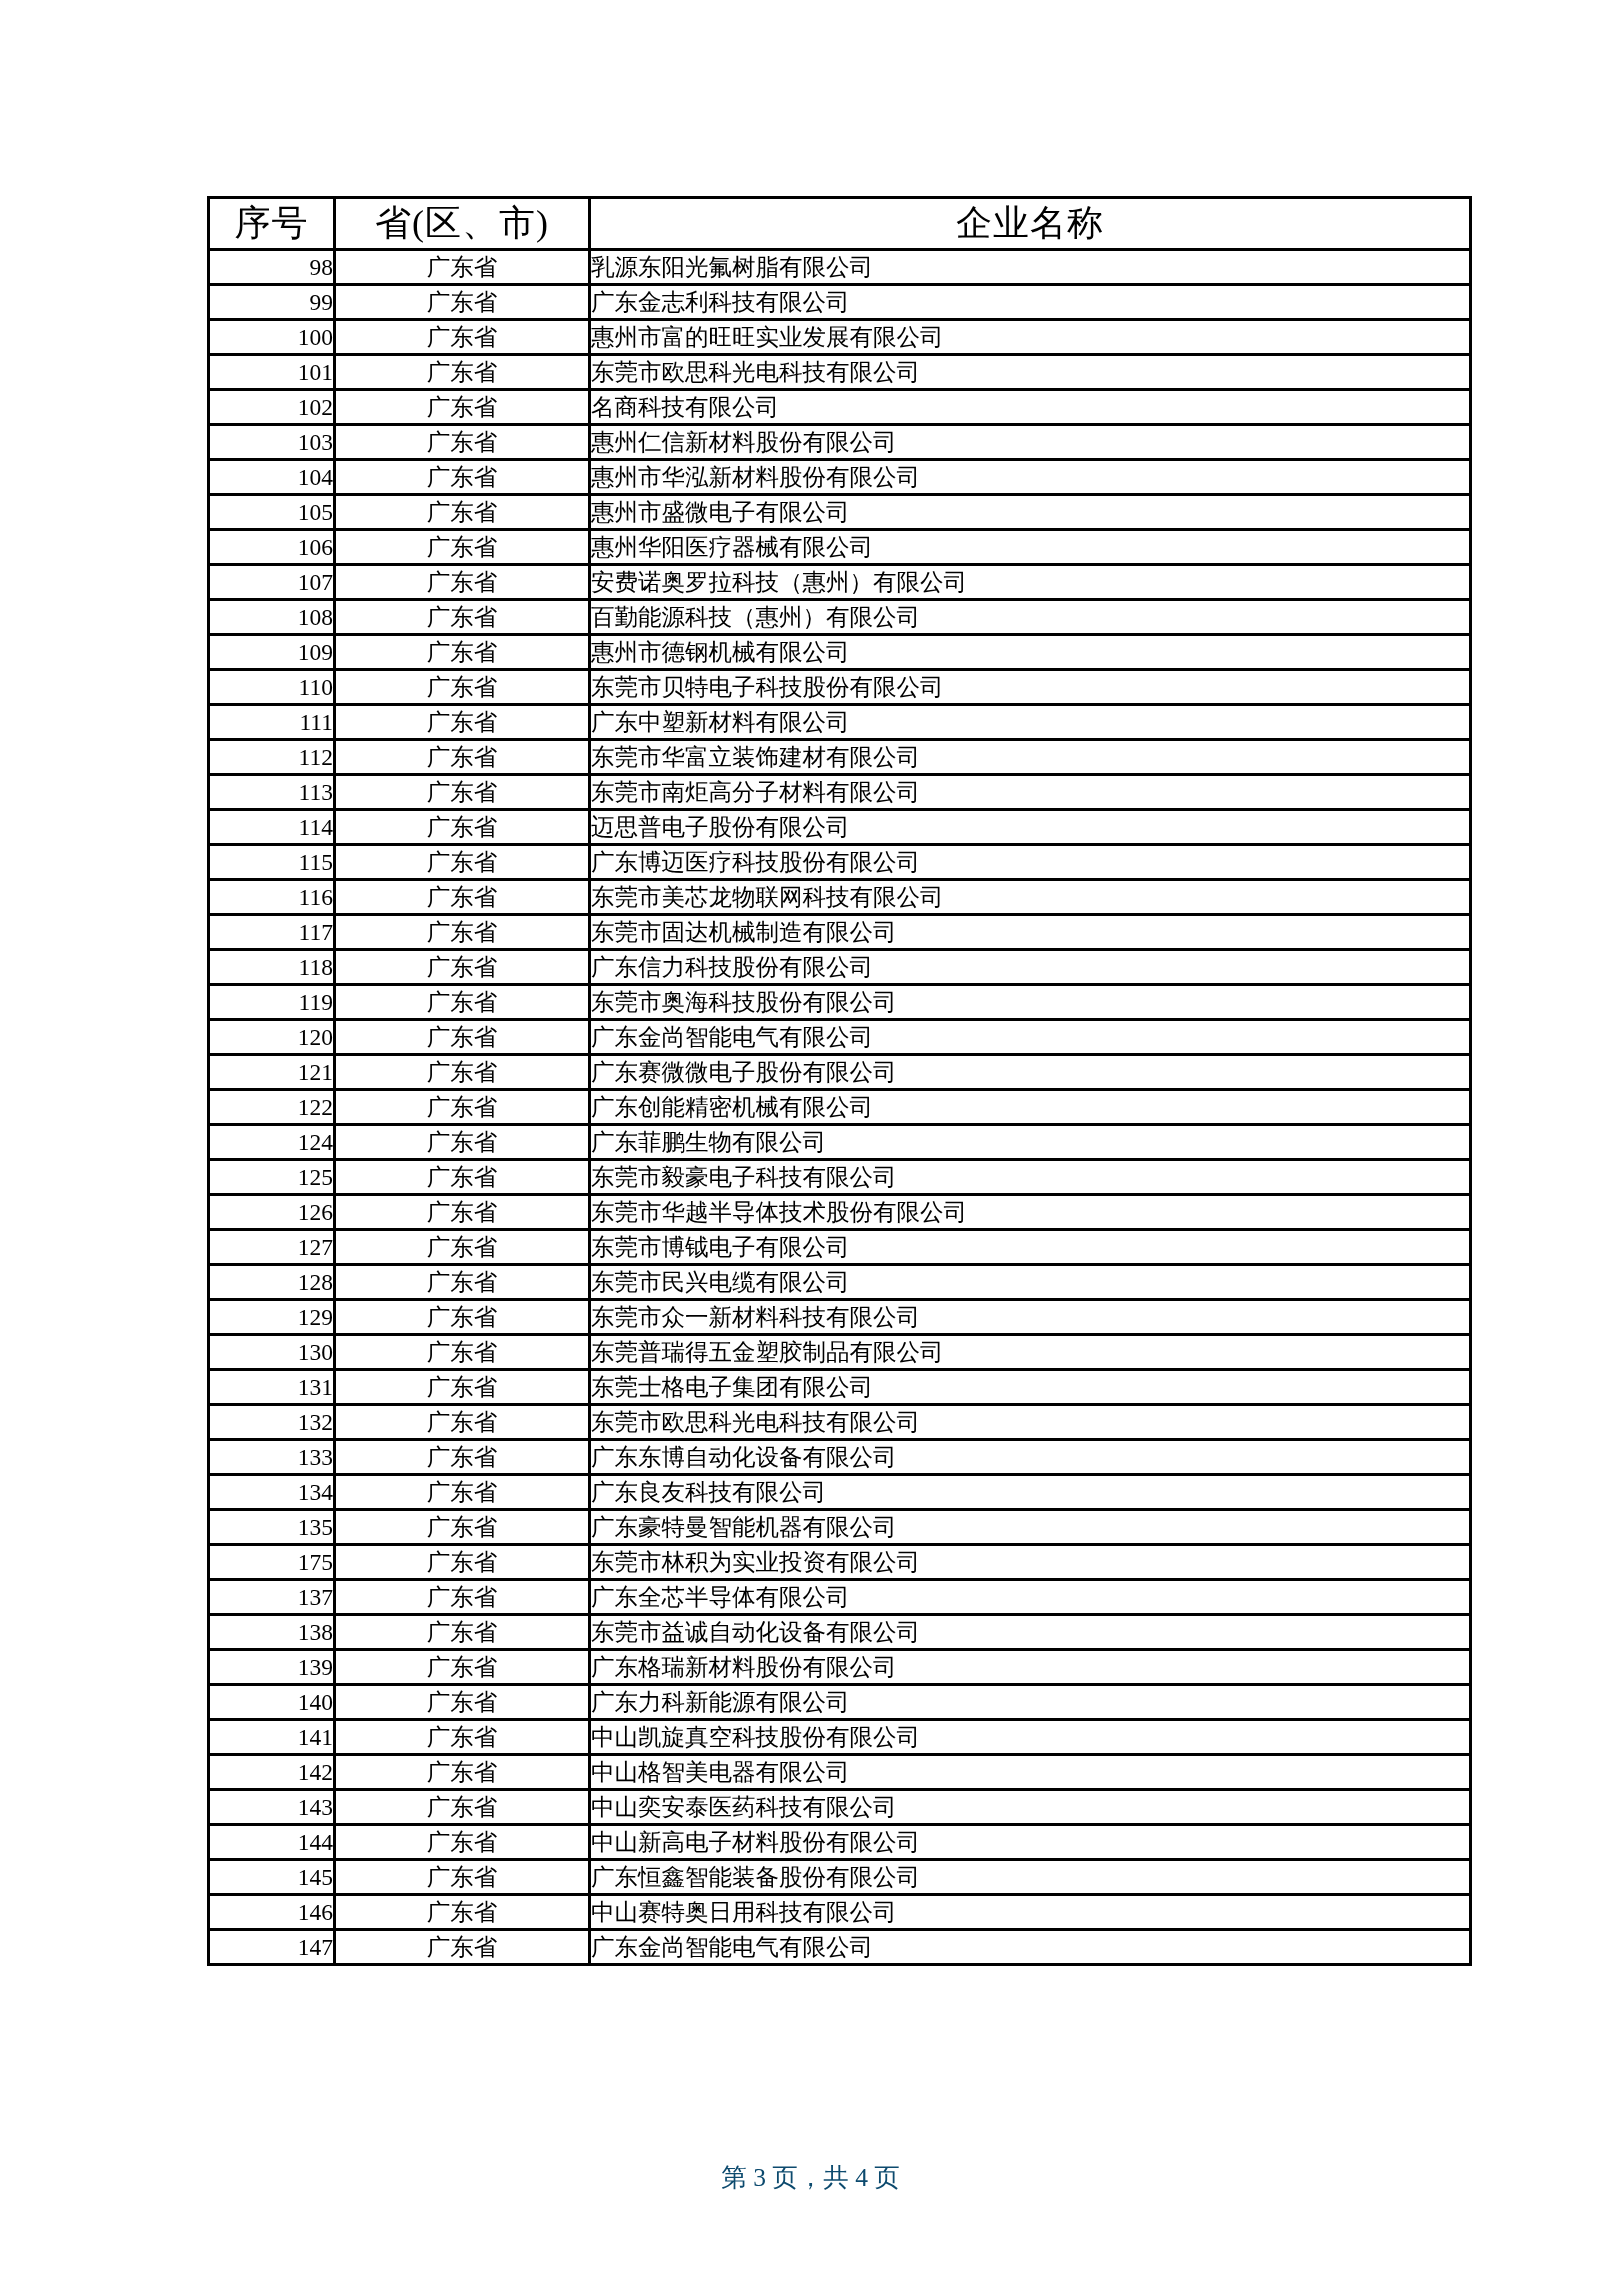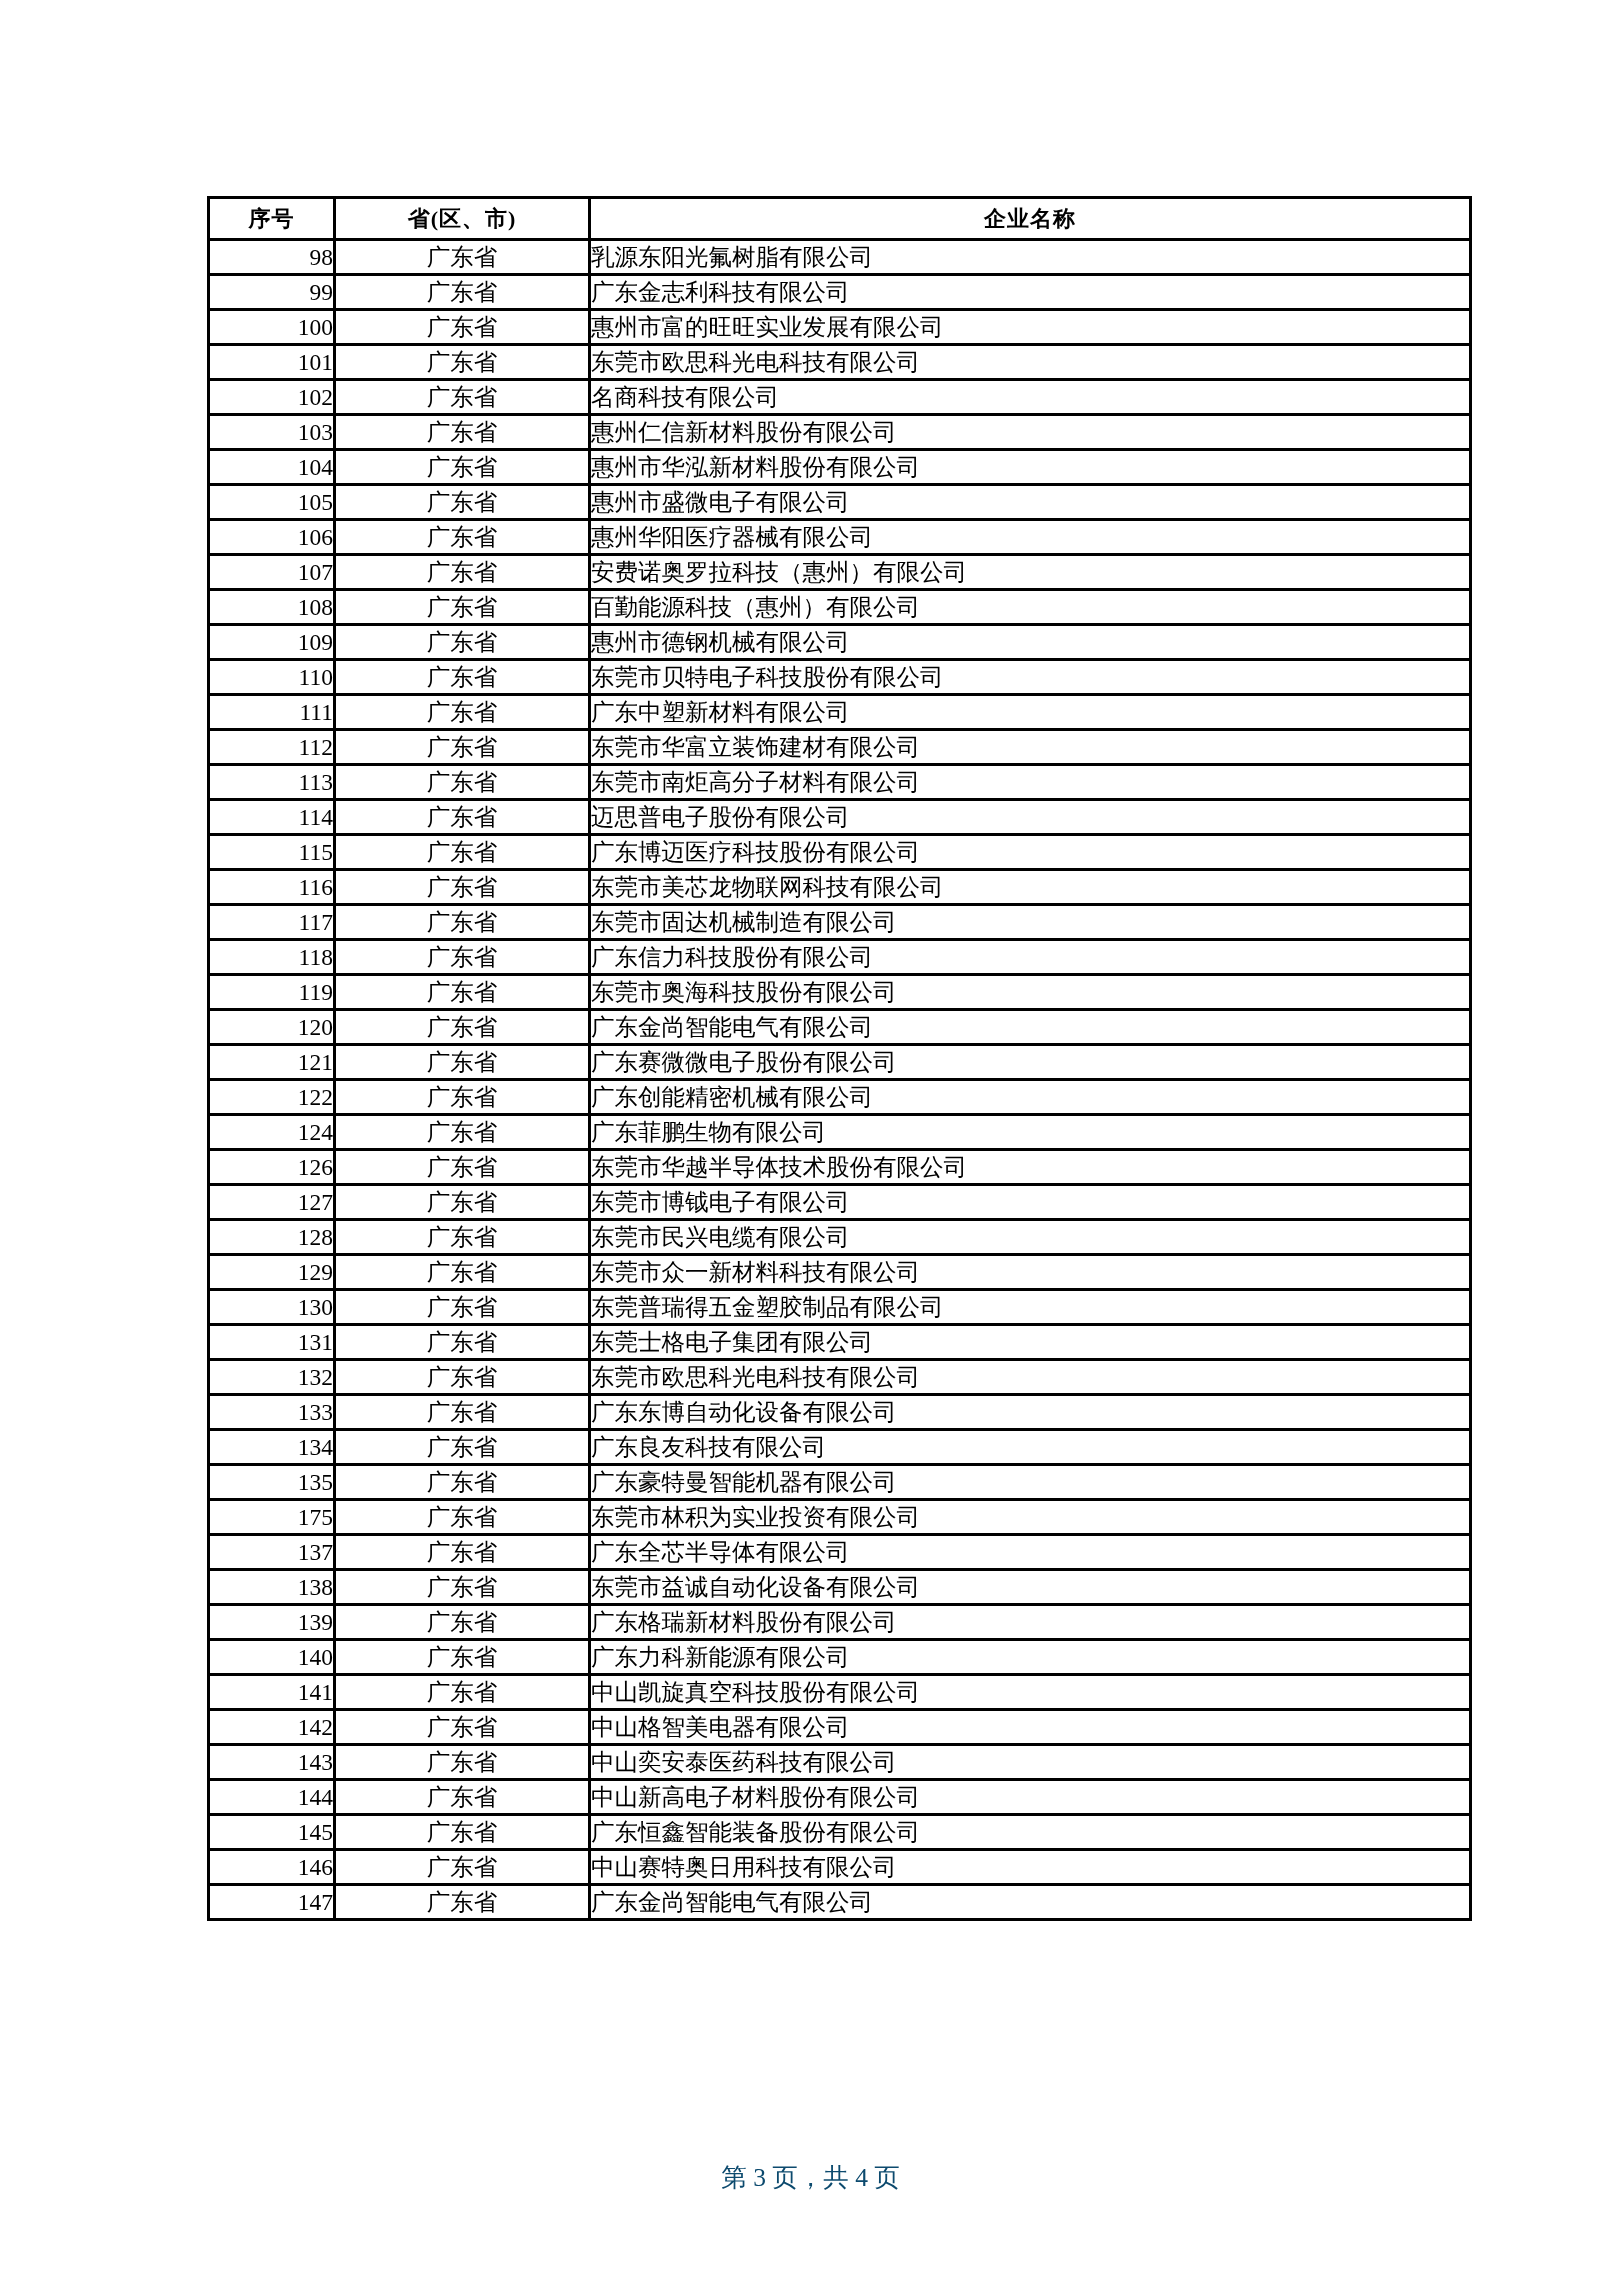--- a/index.html
+++ b/index.html
@@ -31,22 +31,22 @@
   table.doc-table th,
   table.doc-table td {
     border: 3.9px solid #000000;
     padding: 0;
     vertical-align: middle;
     overflow: hidden;
     white-space: nowrap;
   }
   table.doc-table thead th {
     height: 42px;
-    font-size: 22px;
-    font-weight: bold;
+    font-size: 36px;
+    font-weight: normal;
     text-align: center;
     letter-spacing: 1px;
   }
   table.doc-table tbody td {
     height: 33px;
     font-size: 23.5px;
     font-weight: normal;
   }
   td.cell-no {
     text-align: right;
@@ -213,20 +213,25 @@
           <td class="cell-no">122</td>
           <td class="cell-prov">广东省</td>
           <td class="cell-comp">广东创能精密机械有限公司</td>
         </tr>
         <tr>
           <td class="cell-no">124</td>
           <td class="cell-prov">广东省</td>
           <td class="cell-comp">广东菲鹏生物有限公司</td>
         </tr>
         <tr>
+          <td class="cell-no">125</td>
+          <td class="cell-prov">广东省</td>
+          <td class="cell-comp">东莞市毅豪电子科技有限公司</td>
+        </tr>
+        <tr>
           <td class="cell-no">126</td>
           <td class="cell-prov">广东省</td>
           <td class="cell-comp">东莞市华越半导体技术股份有限公司</td>
         </tr>
         <tr>
           <td class="cell-no">127</td>
           <td class="cell-prov">广东省</td>
           <td class="cell-comp">东莞市博钺电子有限公司</td>
         </tr>
         <tr>

